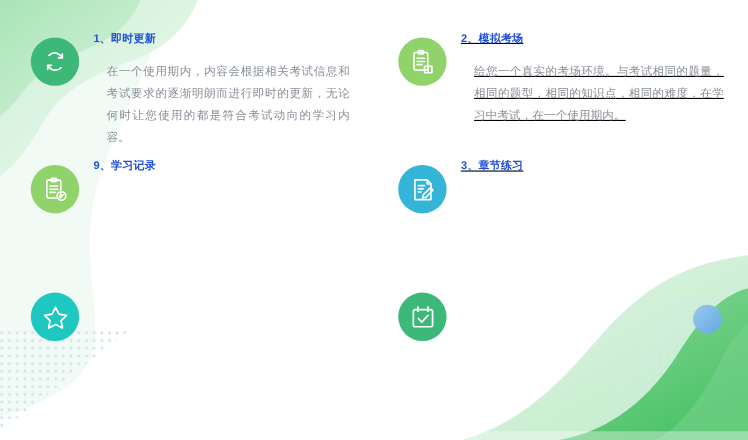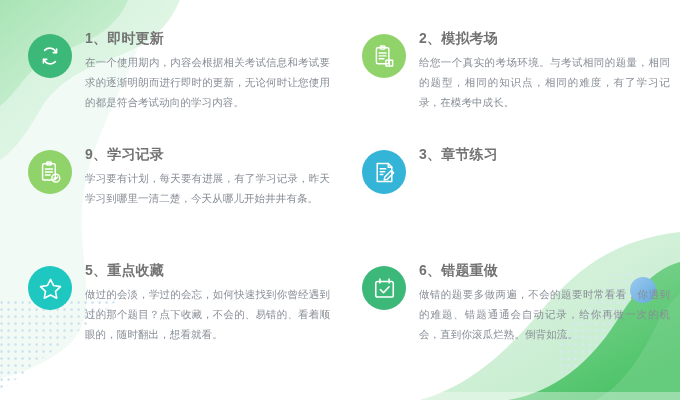--- a/index.html
+++ b/index.html
@@ -45,21 +45,21 @@
     box-sizing: border-box;
   }
 
   .card {
     position: relative;
     display: flex;
     align-items: flex-start;
     padding-left: 28px;
     box-sizing: border-box;
   }
-  .card.col2 { padding-left: 22px; }
+  .card.col2 { padding-left: 22px; text-decoration: underline; }
 
   .icon-circle {
     flex: 0 0 auto;
     width: 44px;
     height: 44px;
     border-radius: 50%;
     margin-top: 4px;
     margin-right: 13px;
     display: flex;
     align-items: center;
@@ -67,33 +67,33 @@
   }
   .icon-circle svg { display: block; }
 
   .card-body {
     flex: 1 1 auto;
     min-width: 0;
     padding-right: 10px;
   }
 
   .card-title {
-    font-size: 14px;
+    font-size: 10px;
     font-weight: bold;
-    color: #737373;
+    color: #1d4ed8;
     line-height: 1.25;
     margin: 0 0 4px 0;
     letter-spacing: 0.2px;
   }
 
   .card-desc {
     font-size: 10.5px;
     color: #888e96;
     line-height: 1.92;
-    margin: 0;
+    margin: 12px;
     letter-spacing: 0.1px;
     text-align: justify;
   }
 </style>
 </head>
 <body>
 
 <div id="page">
 
   <svg class="bg-layer" viewBox="0 0 680 400" xmlns="http://www.w3.org/2000/svg">
@@ -181,39 +181,38 @@
           <rect x="7.8" y="1.9" width="4.8" height="3" rx="1"></rect>
           <line x1="6.9" y1="8.6" x2="13.5" y2="8.6"></line>
           <line x1="6.9" y1="11.4" x2="13.5" y2="11.4"></line>
           <line x1="6.9" y1="14.2" x2="11.3" y2="14.2"></line>
           <path d="M13.4 15.6h6.4v5.6h-6.4z"></path>
           <line x1="16.6" y1="15.9" x2="16.6" y2="21"></line>
         </svg>
       </div>
       <div class="card-body">
         <h3 class="card-title">2、模拟考场</h3>
-        <p class="card-desc">给您一个真实的考场环境。与考试相同的题量，相同的题型，相同的知识点，相同的难度，有了学习记录，在模考中成长。</p>
+        <p class="card-desc">给您一个真实的考场环境。与考试相同的题量，相同的题型，相同的知识点，相同的难度，在学习中考试，在一个使用期内。</p>
       </div>
     </div>
 
     <div class="card">
       <div class="icon-circle" style="background:#8fd36a;">
         <svg width="25" height="25" viewBox="0 0 24 24" fill="none" stroke="#ffffff" stroke-width="1.4" stroke-linecap="round" stroke-linejoin="round">
           <rect x="4.4" y="3.6" width="12.2" height="15.6" rx="1.4"></rect>
           <rect x="8.1" y="1.9" width="4.8" height="3" rx="1"></rect>
           <line x1="7.1" y1="8.7" x2="13.9" y2="8.7"></line>
           <line x1="7.1" y1="11.5" x2="13.9" y2="11.5"></line>
           <line x1="7.1" y1="14.3" x2="11.6" y2="14.3"></line>
           <circle cx="17.1" cy="17.4" r="3.8"></circle>
           <polyline points="15.5 17.4 16.7 18.6 18.8 16.3"></polyline>
         </svg>
       </div>
       <div class="card-body">
         <h3 class="card-title">9、学习记录</h3>
-        <p class="card-desc">学习要有计划，每天要有进展，有了学习记录，昨天学习到哪里一清二楚，今天从哪儿开始井井有条。</p>
       </div>
     </div>
 
     <div class="card col2">
       <div class="icon-circle" style="background:#34b5d8;">
         <svg width="25" height="25" viewBox="0 0 24 24" fill="none" stroke="#ffffff" stroke-width="1.4" stroke-linecap="round" stroke-linejoin="round">
           <path d="M5 3.4h10.6l3.4 3.4v13.8H5z"></path>
           <polyline points="15.6 3.4 15.6 6.9 19 6.9"></polyline>
           <line x1="7.9" y1="8.4" x2="13.2" y2="8.4"></line>
           <line x1="7.9" y1="11.2" x2="12.2" y2="11.2"></line>
@@ -225,35 +224,27 @@
         <h3 class="card-title">3、章节练习</h3>
       </div>
     </div>
 
     <div class="card">
       <div class="icon-circle" style="background:#1ec8c0;">
         <svg width="25" height="25" viewBox="0 0 24 24" fill="none" stroke="#ffffff" stroke-width="1.5" stroke-linecap="round" stroke-linejoin="round">
           <polygon points="12 3.2 15 9.2 21.6 10.2 16.8 14.8 18 21.3 12 18.2 6 21.3 7.2 14.8 2.4 10.2 9 9.2"></polygon>
         </svg>
       </div>
-      <div class="card-body">
-        <h3 class="card-title">5、重点收藏</h3>
-        <p class="card-desc">做过的会淡，学过的会忘，如何快速找到你曾经遇到过的那个题目？点下收藏，不会的、易错的、看着顺眼的，随时翻出，想看就看。</p>
-      </div>
     </div>
 
     <div class="card col2">
       <div class="icon-circle" style="background:#3cb878;">
         <svg width="25" height="25" viewBox="0 0 24 24" fill="none" stroke="#ffffff" stroke-width="1.5" stroke-linecap="round" stroke-linejoin="round">
           <rect x="3.6" y="5.2" width="16.8" height="15" rx="1.8"></rect>
           <line x1="7.6" y1="2.8" x2="7.6" y2="6.6"></line>
           <line x1="16.4" y1="2.8" x2="16.4" y2="6.6"></line>
           <polyline points="8 13 11 16.1 16.4 10.3"></polyline>
         </svg>
       </div>
-      <div class="card-body">
-        <h3 class="card-title">6、错题重做</h3>
-        <p class="card-desc">做错的题要多做两遍，不会的题要时常看看，你遇到的难题、错题通通会自动记录，给你再做一次的机会，直到你滚瓜烂熟。倒背如流。</p>
-      </div>
     </div>
 
   </div>
 </div>
 
 </body></html>

